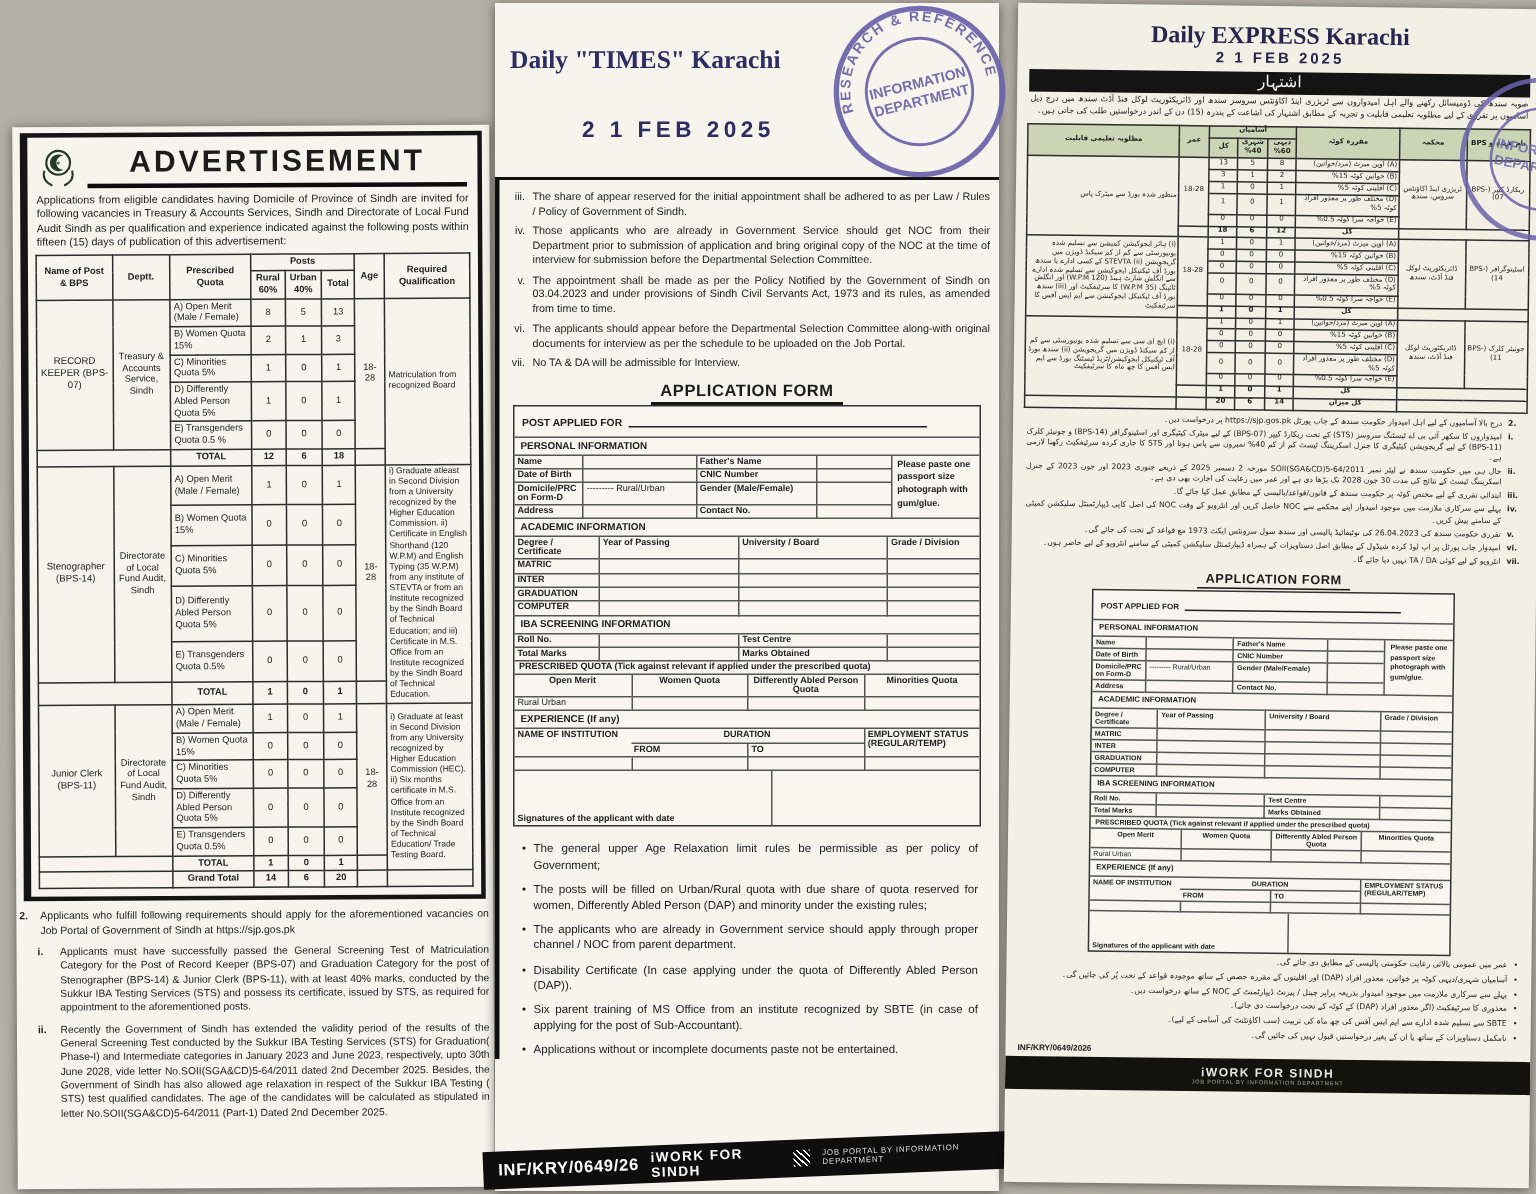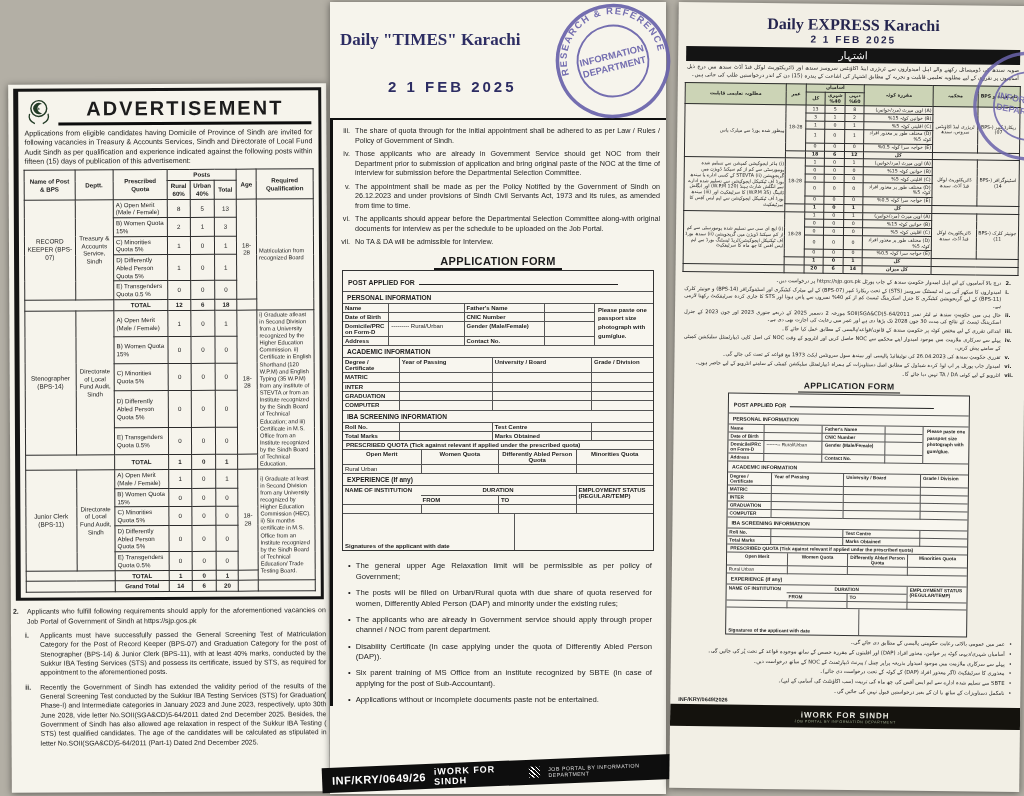--- a/index.html
+++ b/index.html
@@ -305,29 +305,29 @@
       <text fill="#6a63ab" font-size="8" font-weight="bold" letter-spacing="1.2">
         <textPath href="#arcT" startOffset="4%">RESEARCH &amp; REFERENCE DIRECTT:</textPath>
       </text>
       <text x="50" y="48" text-anchor="middle" font-size="8" font-weight="bold" fill="#6a63ab">INFORMATION</text>
       <text x="50" y="58" text-anchor="middle" font-size="8" font-weight="bold" fill="#6a63ab">DEPARTMENT</text>
     </svg>
   </div>
   <div class="mid-body">
     <div class="cond-item">
         <span class="cond-num">iii.</span>
-        <span>The share of quota through for the initial appointment shall be adhered to as per Law / Rules / Policy of Government of Sindh.</span>
+        <span>The share of appear reserved for the initial appointment shall be adhered to as per Law / Rules / Policy of Government of Sindh.</span>
       </div>
     <div class="cond-item">
         <span class="cond-num">iv.</span>
-        <span>Those applicants who are already in Government Service should get NOC from their Department prior to submission of application and bring original paste of the NOC at the time of interview for submission before the Departmental Selection Committee.</span>
+        <span>Those applicants who are already in Government Service should get NOC from their Department prior to submission of application and bring original copy of the NOC at the time of interview for submission before the Departmental Selection Committee.</span>
       </div>
     <div class="cond-item">
         <span class="cond-num">v.</span>
-        <span>The appointment shall be made as per the Policy Notified by the Government of Sindh on 26.12.2023 and under provisions of Sindh Civil Servants Act, 1973 and its rules, as amended from time to time.</span>
+        <span>The appointment shall be made as per the Policy Notified by the Government of Sindh on 03.04.2023 and under provisions of Sindh Civil Servants Act, 1973 and its rules, as amended from time to time.</span>
       </div>
     <div class="cond-item">
         <span class="cond-num">vi.</span>
         <span>The applicants should appear before the Departmental Selection Committee along-with original documents for interview as per the schedule to be uploaded on the Job Portal.</span>
       </div>
     <div class="cond-item">
         <span class="cond-num">vii.</span>
         <span>No TA &amp; DA will be admissible for Interview.</span>
       </div>
     <div id="form-slot-mid">
@@ -446,21 +446,21 @@
       <div class="af-sign">
         <div class="af-c w55">Signatures of the applicant with date</div>
         <div class="af-c w45"></div>
       </div>
     </div>
   </div>
 </div>
     <div class="mid-bullets">
       <div class="bullet">
           <span class="bdot">•</span>
-          <span>The general upper Age Relaxation limit will be permissible as per policy of Government;</span>
+          <span>The general upper Age Relaxation limit rules be permissible as per policy of Government;</span>
         </div>
       <div class="bullet">
           <span class="bdot">•</span>
           <span>The posts will be filled on Urban/Rural quota with due share of quota reserved for women, Differently Abled Person (DAP) and minority under the existing rules;</span>
         </div>
       <div class="bullet">
           <span class="bdot">•</span>
           <span>The applicants who are already in Government service should apply through proper channel / NOC from parent department.</span>
         </div>
       <div class="bullet">

